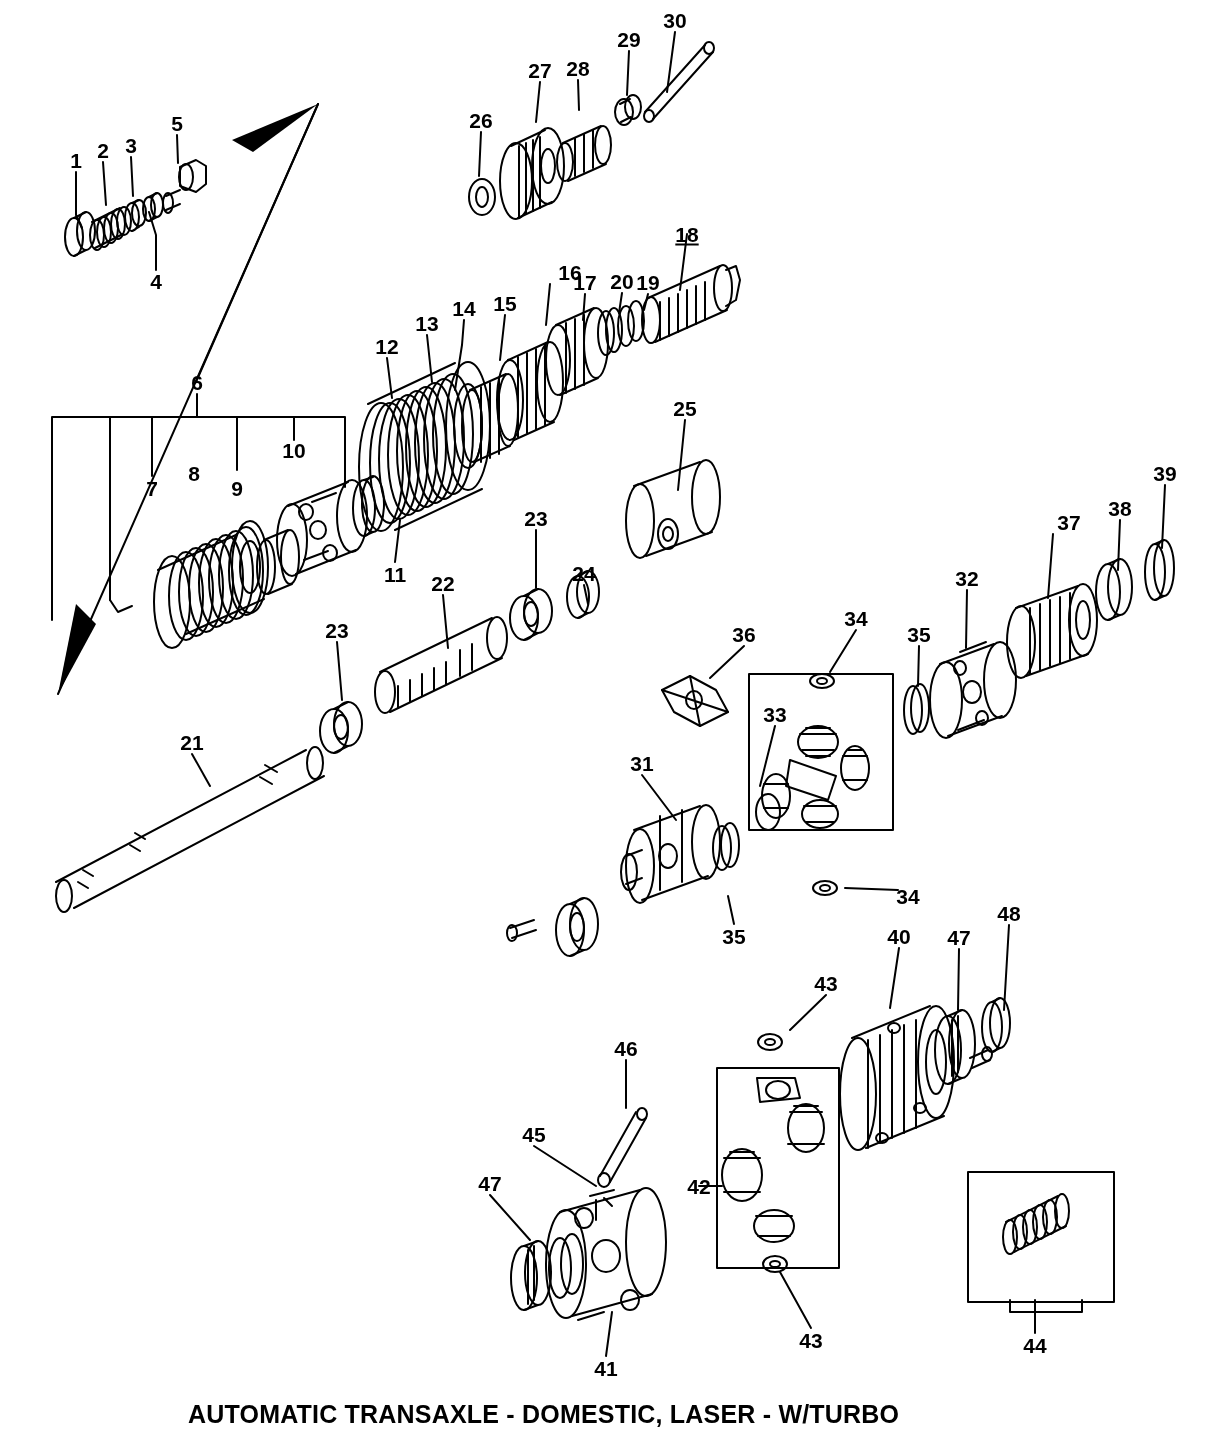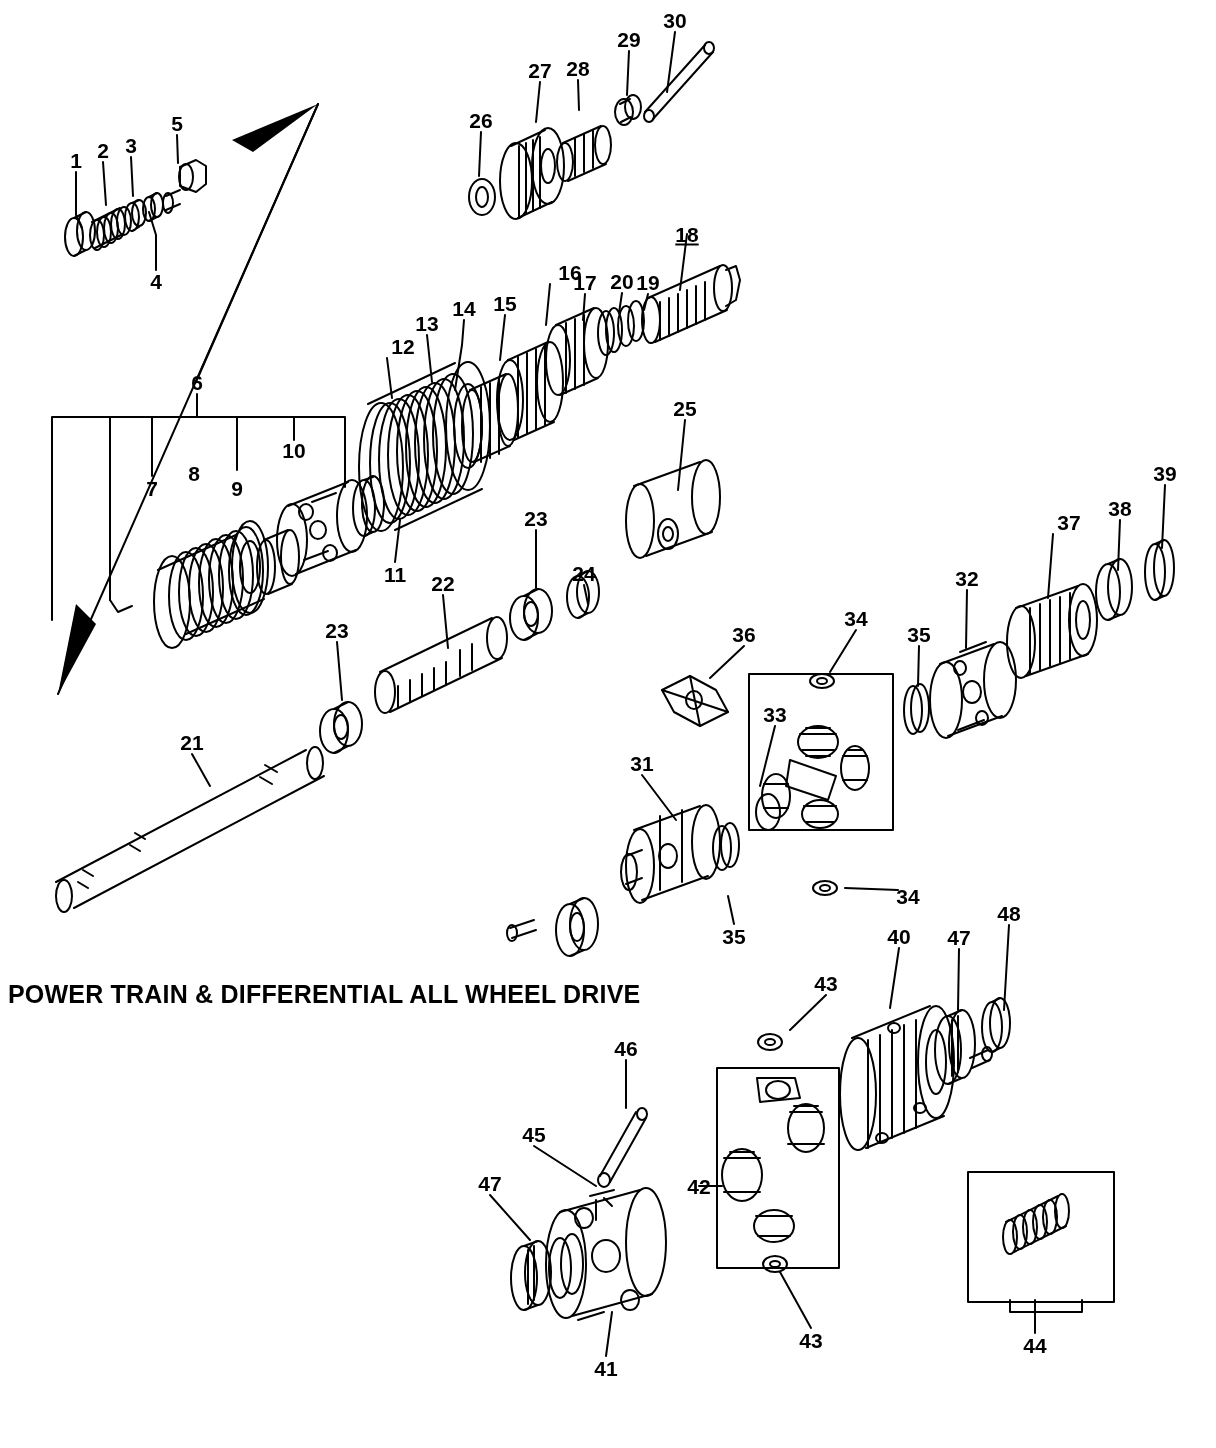--- a/index.html
+++ b/index.html
@@ -436,21 +436,21 @@
       <div class="callout" style="left: 629px; top: 39px;">29</div>
       <div class="callout" style="left: 675px; top: 20px;">30</div>
       <div class="callout" style="left: 687px; top: 234px; text-decoration: underline;">18</div>
       <div class="callout" style="left: 648px; top: 282px;">19</div>
       <div class="callout" style="left: 622px; top: 281px;">20</div>
       <div class="callout" style="left: 585px; top: 282px;">17</div>
       <div class="callout" style="left: 550px; top: 272px; margin-left: 20px;">16</div>
       <div class="callout" style="left: 505px; top: 303px;">15</div>
       <div class="callout" style="left: 464px; top: 308px;">14</div>
       <div class="callout" style="left: 427px; top: 323px;">13</div>
-      <div class="callout" style="left: 387px; top: 346px; margin-left: 16px;">12</div>
+      <div class="callout" style="left: 387px; top: 346px;">12</div>
       <div class="callout" style="left: 197px; top: 382px;">6</div>
       <div class="callout" style="left: 152px; top: 488px;">7</div>
       <div class="callout" style="left: 194px; top: 473px;">8</div>
       <div class="callout" style="left: 237px; top: 488px;">9</div>
       <div class="callout" style="left: 294px; top: 450px;">10</div>
       <div class="callout" style="left: 395px; top: 574px;">11</div>
       <div class="callout" style="left: 685px; top: 408px; text-align: right;">25</div>
       <div class="callout" style="left: 584px; top: 573px;">24</div>
       <div class="callout" style="left: 536px; top: 518px;">23</div>
       <div class="callout" style="left: 443px; top: 583px;">22</div>
@@ -473,15 +473,15 @@
       <div class="callout" style="left: 1009px; top: 913px;">48</div>
       <div class="callout" style="left: 626px; top: 1048px;">46</div>
       <div class="callout" style="left: 534px; top: 1134px;">45</div>
       <div class="callout" style="left: 490px; top: 1183px;">47</div>
       <div class="callout" style="left: 699px; top: 1186px;">42</div>
       <div class="callout" style="left: 606px; top: 1368px;">41</div>
       <div class="callout" style="left: 811px; top: 1340px;">43</div>
       <div class="callout" style="left: 1035px; top: 1345px;">44</div>
     </div>
 
-  <div class="caption" id="caption-top">POWER TRAIN &amp; DIFFERENTIAL ALL WHEEL DRIVE</div>
+  <div class="caption" id="caption-bottom">AUTOMATIC TRANSAXLE - DOMESTIC, LASER - W/TURBO</div>
 
 </div>
 
 </body></html>

